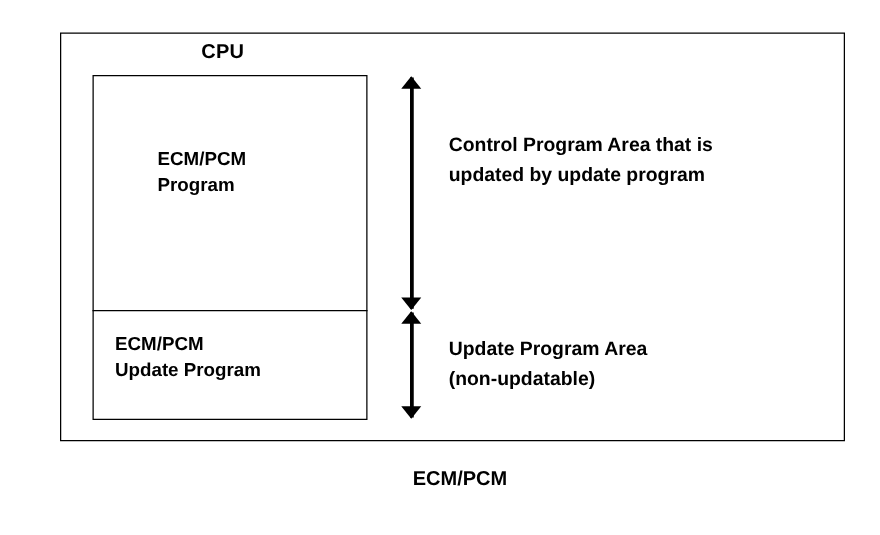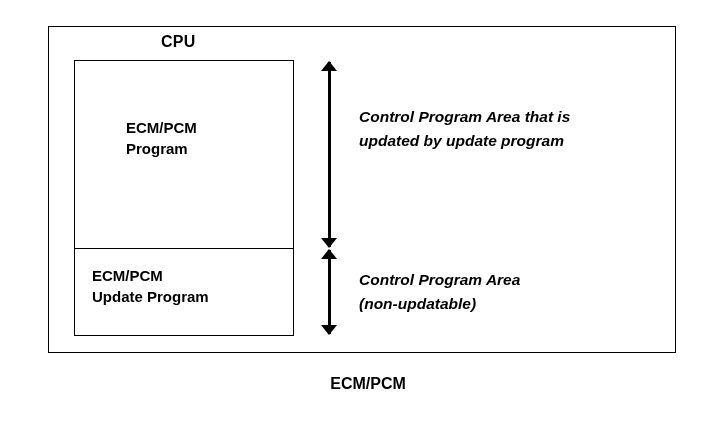--- a/index.html
+++ b/index.html
@@ -115,21 +115,20 @@
     left: 303px;
     top: 250px;
     height: 84px;
   }
   .callout {
     position: absolute;
     font-size: 15.5px;
     font-weight: bold;
     line-height: 24px;
     white-space: pre-line;
-    font-style: italic;
   }
   #callout-upper {
     left: 343px;
     top: 105px;
   }
   #callout-lower {
     left: 343px;
     top: 268px;
   }
   .caption {
@@ -168,18 +167,18 @@
 
   <div class="arrow" id="arrow-lower">
     <div class="shaft"></div>
     <div class="head up"></div>
     <div class="head down"></div>
   </div>
 
   <div class="callout" id="callout-upper">Control Program Area that is
 updated by update program</div>
 
-  <div class="callout" id="callout-lower">Control Program Area
+  <div class="callout" id="callout-lower">Update Program Area
 (non-updatable)</div>
 
   <div class="caption">ECM/PCM</div>
 
 </div>
 
 </body></html>

